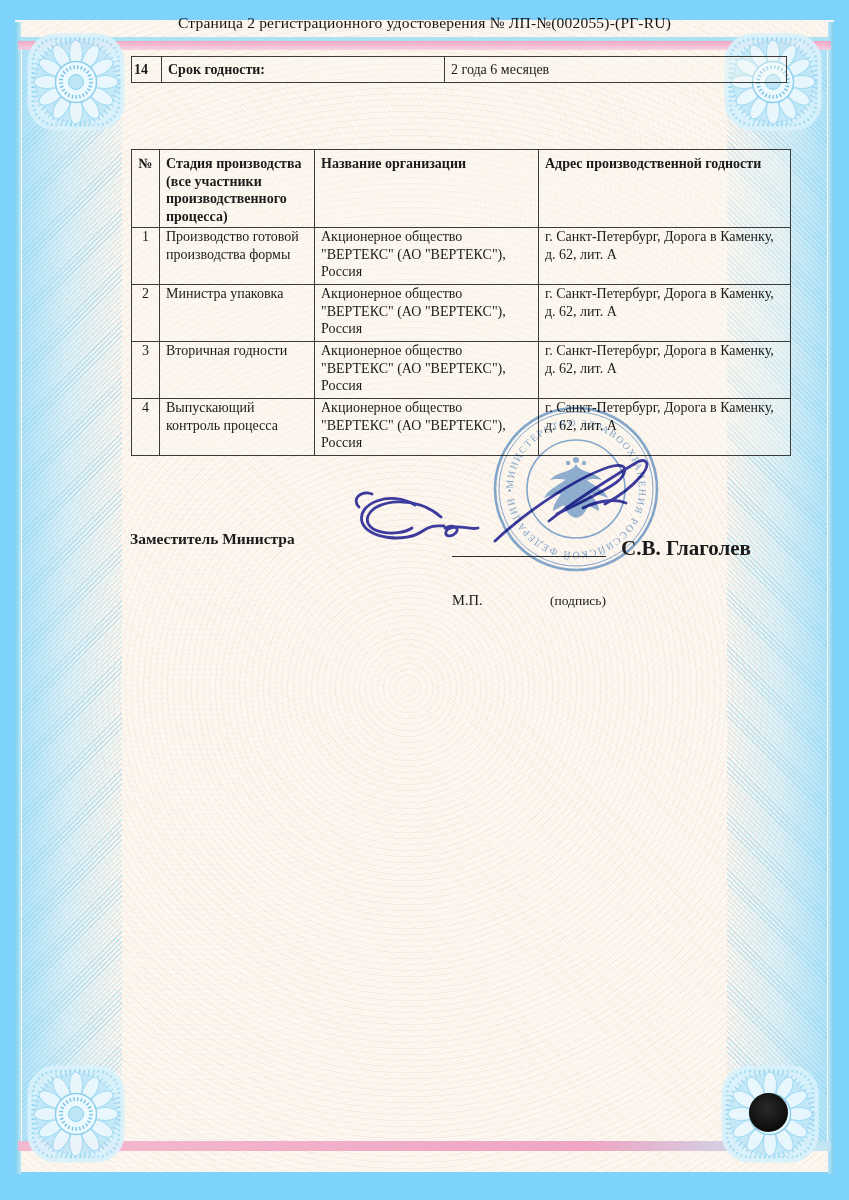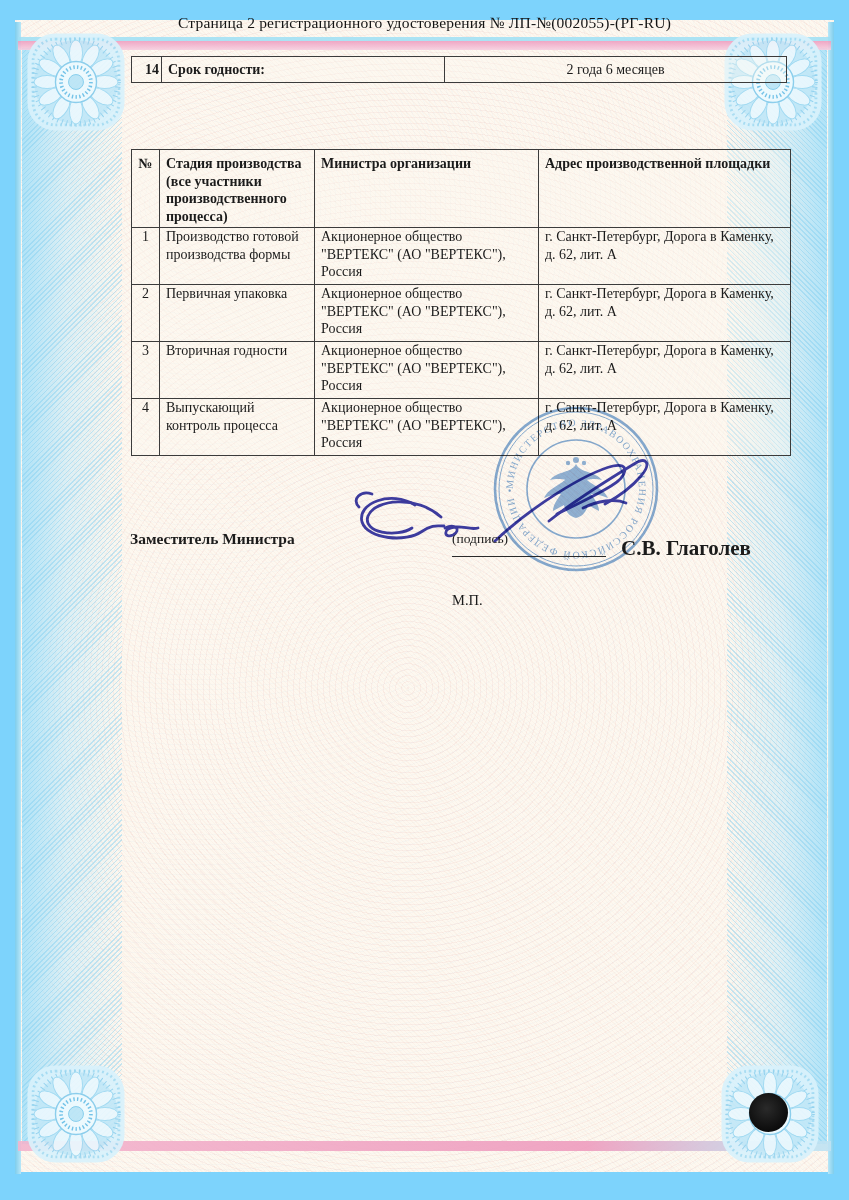--- a/index.html
+++ b/index.html
@@ -48,37 +48,37 @@
     background:radial-gradient(circle at 45% 40%, #2a2a2a, #0c0c0c 70%);}
   
   .page-header{position:absolute;left:0;right:0;top:14px;text-align:center;
     font-size:15.5px;letter-spacing:.2px;color:#141414;}
   
   .tbl{position:absolute;border-collapse:collapse;table-layout:fixed;background:rgba(253,249,242,.35);}
   .tbl td,.tbl th{border:1.6px solid #3b3b3b;font-size:14px;font-weight:normal;
     vertical-align:top;padding:0 6px;line-height:1.26;overflow:hidden;}
   .t1{left:131px;top:56px;width:655px;}
   .t1 td{height:23px;vertical-align:middle;}
-  .t1 .c-num{text-align:right;font-weight:bold;padding:1px 2px;}
+  .t1 .c-num{text-align:left;font-weight:bold;padding:1px 2px;}
   .t1 .c-label{font-weight:bold;}
-  .t1 .c-value{text-align:center;}
+  .t1 .c-value{text-align:left;}
   .t2{left:131px;top:149px;width:659px;}
   .t2 th{text-align:left;font-weight:bold;padding-top:5px;}
   .t2 thead tr{height:78px;}
   .t2 tbody tr{height:57px;}
   .t2 .c-num{text-align:center;padding-left:2px;padding-right:2px;}
   .t2 th.c-num{text-align:center;}
   
   .info-par{position:absolute;left:114px;width:624px;top:104px;text-align:center;
     font-size:14.2px;line-height:1.32;color:#151515;}
   
   .sig-title{position:absolute;left:130px;top:530px;font-weight:bold;font-size:15.5px;}
   .sig-name{position:absolute;left:621px;top:536px;font-weight:bold;font-size:21px;}
   .sig-line{position:absolute;left:452px;top:556px;width:154px;border-top:1.6px solid #2a2a2a;}
-  .sig-caption{position:absolute;left:452px;top:531px;width:154px;text-align:left;font-size:13.5px;}
+  .sig-caption{position:absolute;left:452px;top:593px;width:154px;text-align:right;font-size:13.5px;}
   .seal-mark{position:absolute;left:452px;top:592px;width:160px;text-align:left;font-size:14.5px;}
   
   .stamp{position:absolute;left:489px;top:402px;opacity:.82;mix-blend-mode:multiply;}
   .sig-ink{position:absolute;left:345px;top:445px;mix-blend-mode:multiply;}
 </style>
 </head>
 <body>
 
 <div class="page">
 
@@ -155,34 +155,34 @@
     <colgroup>
         <col style="width:28px">
         <col style="width:155px">
         <col style="width:224px">
         <col style="width:252px">
       </colgroup>
     <thead>
       <tr>
         <th class="c-num">№</th>
         <th>Стадия производства (все участники производственного процесса)</th>
-        <th>Министра организации</th>
-        <th>Адрес производственной площадки</th>
+        <th>Название организации</th>
+        <th>Адрес производственной годности</th>
       </tr>
     </thead>
     <tbody>
         <tr>
           <td class="c-num">1</td>
           <td>Производство готовой производства формы</td>
           <td>Акционерное общество "ВЕРТЕКС" (АО "ВЕРТЕКС"), Россия</td>
           <td>г. Санкт-Петербург, Дорога в Каменку, д. 62, лит. А</td>
         </tr>
         <tr>
           <td class="c-num">2</td>
-          <td>Первичная упаковка</td>
+          <td>Министра упаковка</td>
           <td>Акционерное общество "ВЕРТЕКС" (АО "ВЕРТЕКС"), Россия</td>
           <td>г. Санкт-Петербург, Дорога в Каменку, д. 62, лит. А</td>
         </tr>
         <tr>
           <td class="c-num">3</td>
           <td>Вторичная годности</td>
           <td>Акционерное общество "ВЕРТЕКС" (АО "ВЕРТЕКС"), Россия</td>
           <td>г. Санкт-Петербург, Дорога в Каменку, д. 62, лит. А</td>
         </tr>
         <tr>

